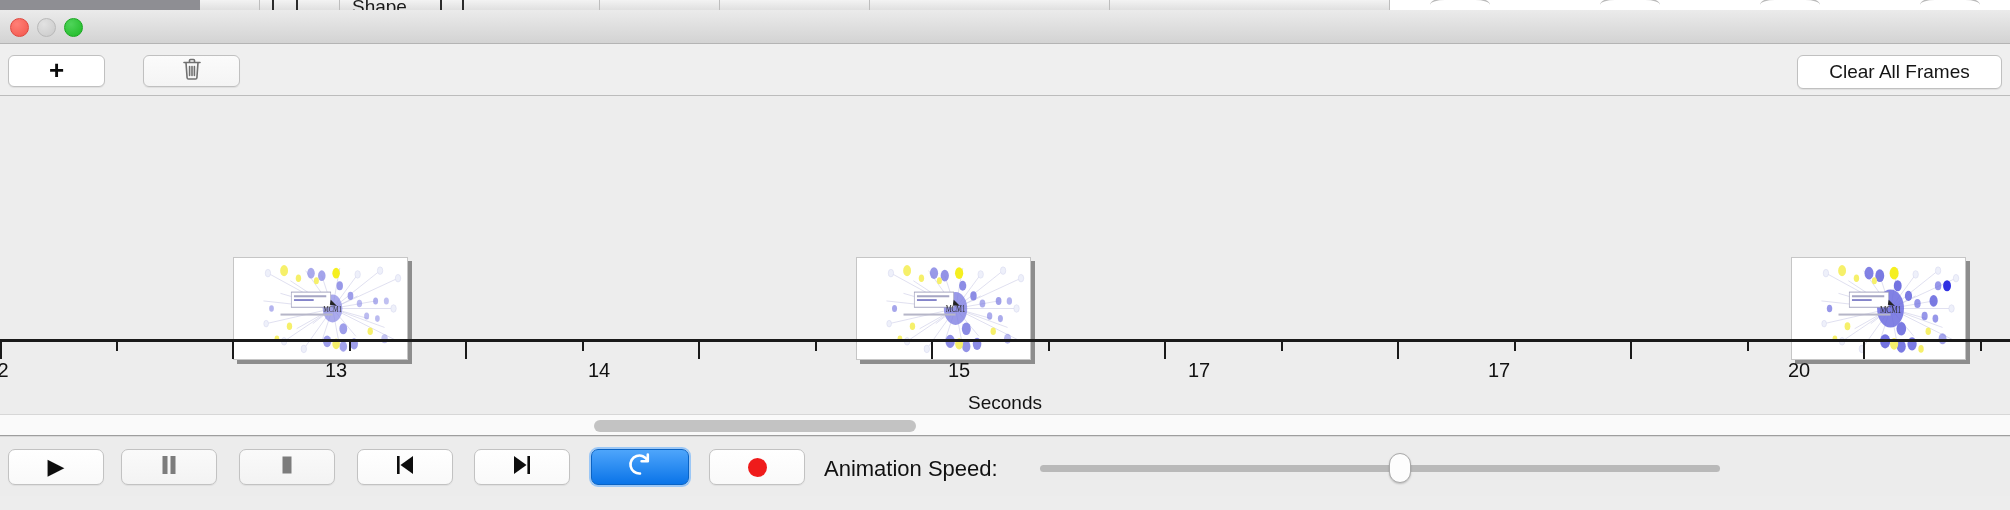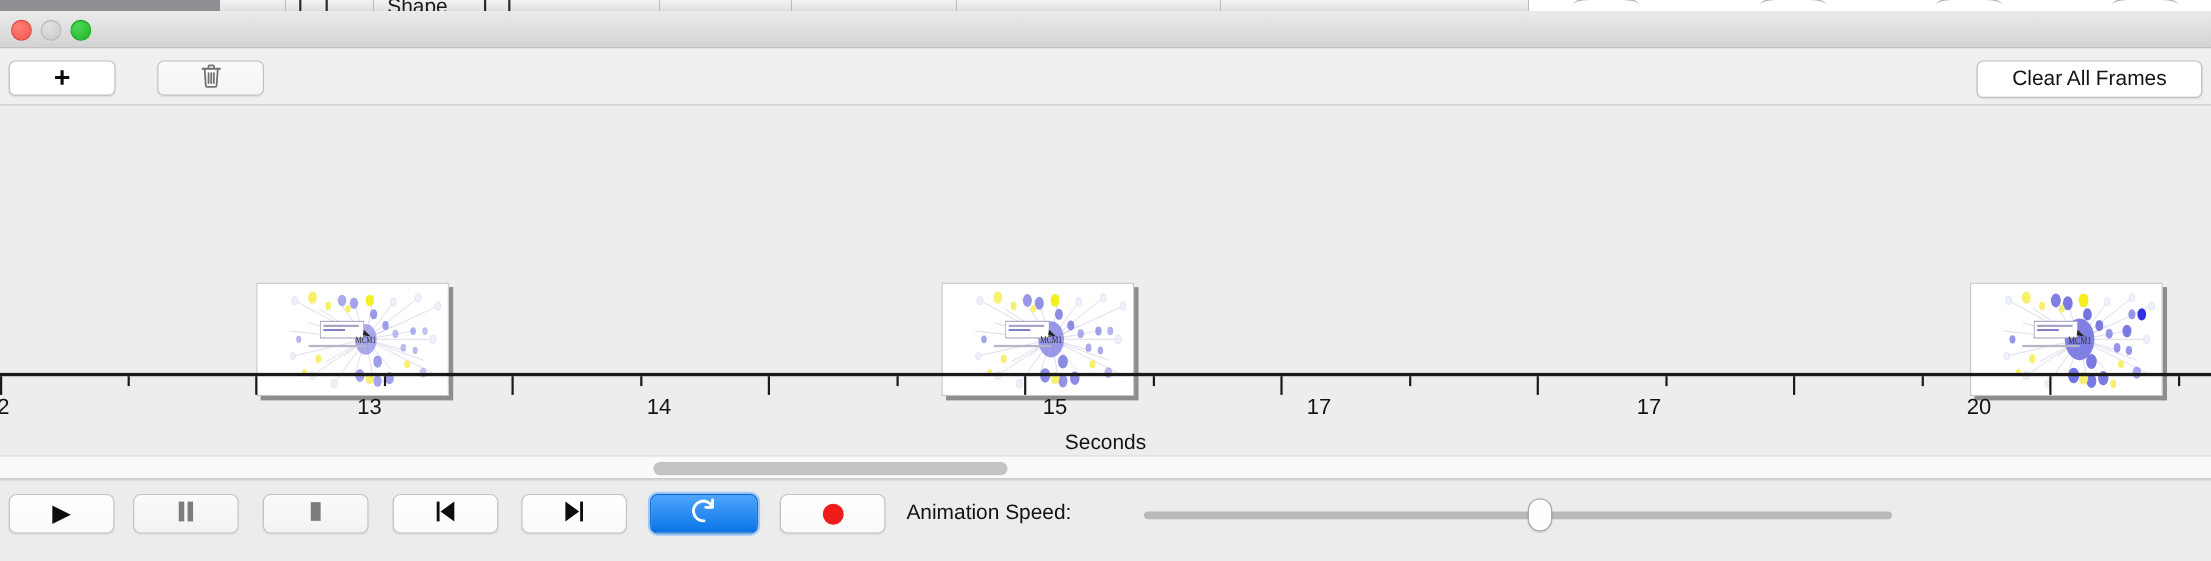--- a/index.html
+++ b/index.html
@@ -126,21 +126,21 @@
   }
   .cbtn.dim { background: linear-gradient(#fafafa, #f3f3f3); }
   .cbtn.primary {
     background: linear-gradient(#4ea5fb, #0a74e8);
     border: 1px solid #0a63c4;
     box-shadow: 0 0 0 2px rgba(90,170,255,.55);
   }
   .glyph { color: #0d0d0d; font-size: 22px; line-height: 1; }
   .rec-dot { width: 19px; height: 19px; border-radius: 50%; background: #ef1b1b; }
 
-  #speed-label { position: absolute; top: 19px; font-size: 19px; color: #111; }
+  #speed-label { position: absolute; top: 19px; font-size: 22px; color: #111; }
   #speed-slider { position: absolute; top: 28px; height: 7px; border-radius: 4px;
                   background: #b9b9b9; cursor: pointer; }
   #speed-thumb  { position: absolute; width: 22px; height: 30px; border-radius: 11px;
                   background: #fdfdfd; border: 1px solid #a9a9a9; top: -12px;
                   box-shadow: 0 1px 2px rgba(0,0,0,.2); cursor: grab; }
 </style>
 </head>
 <body>
 
 <div id="bg-window">

